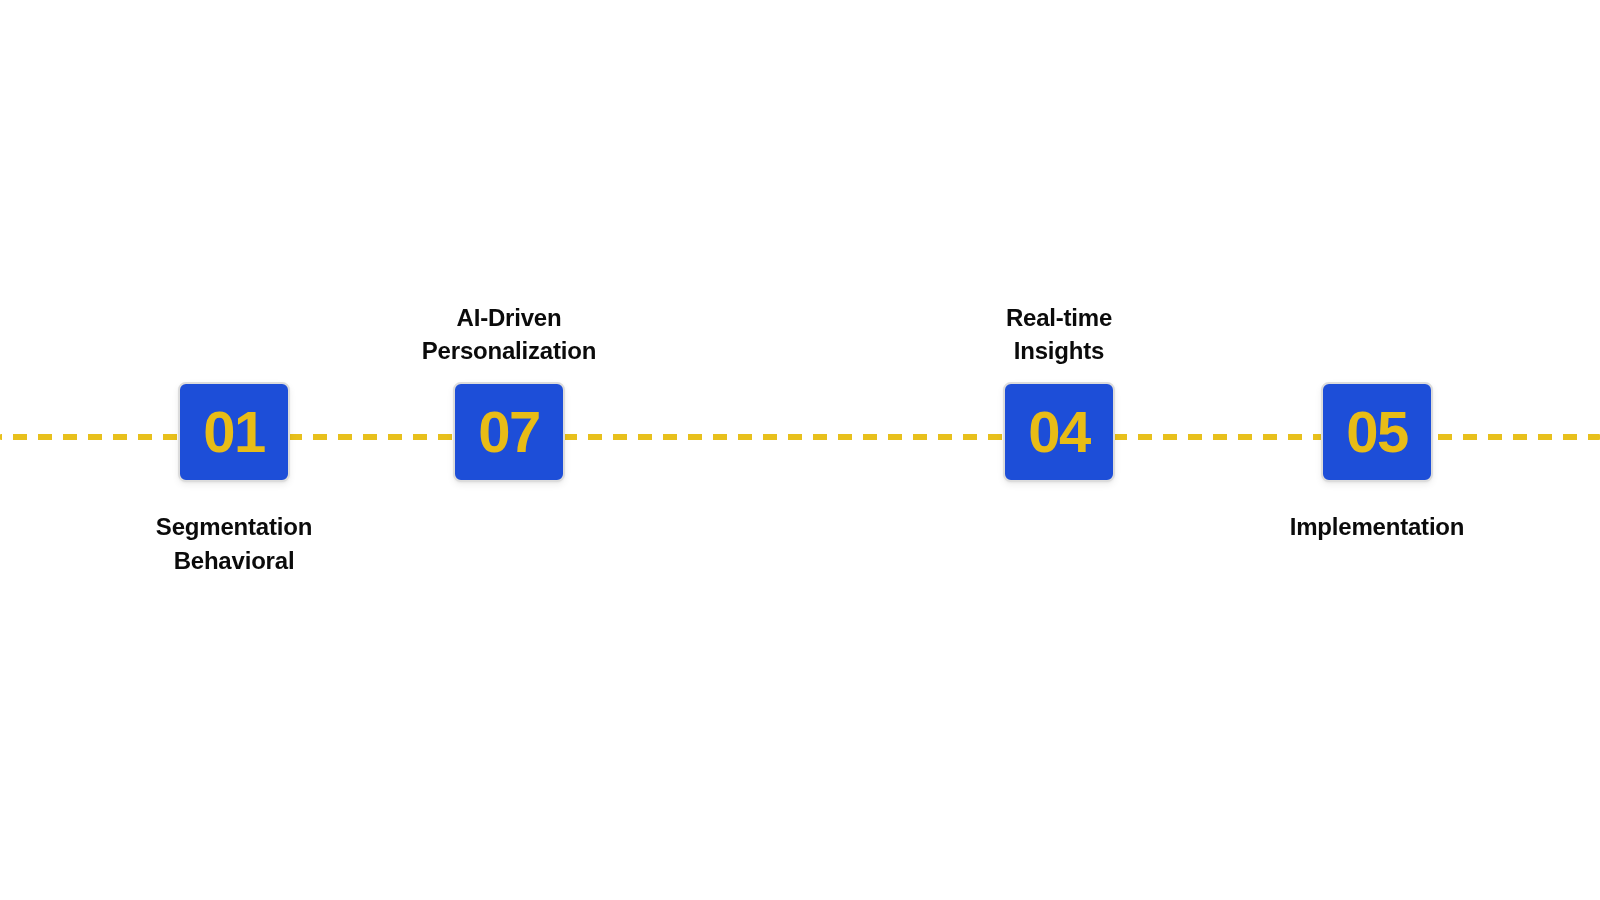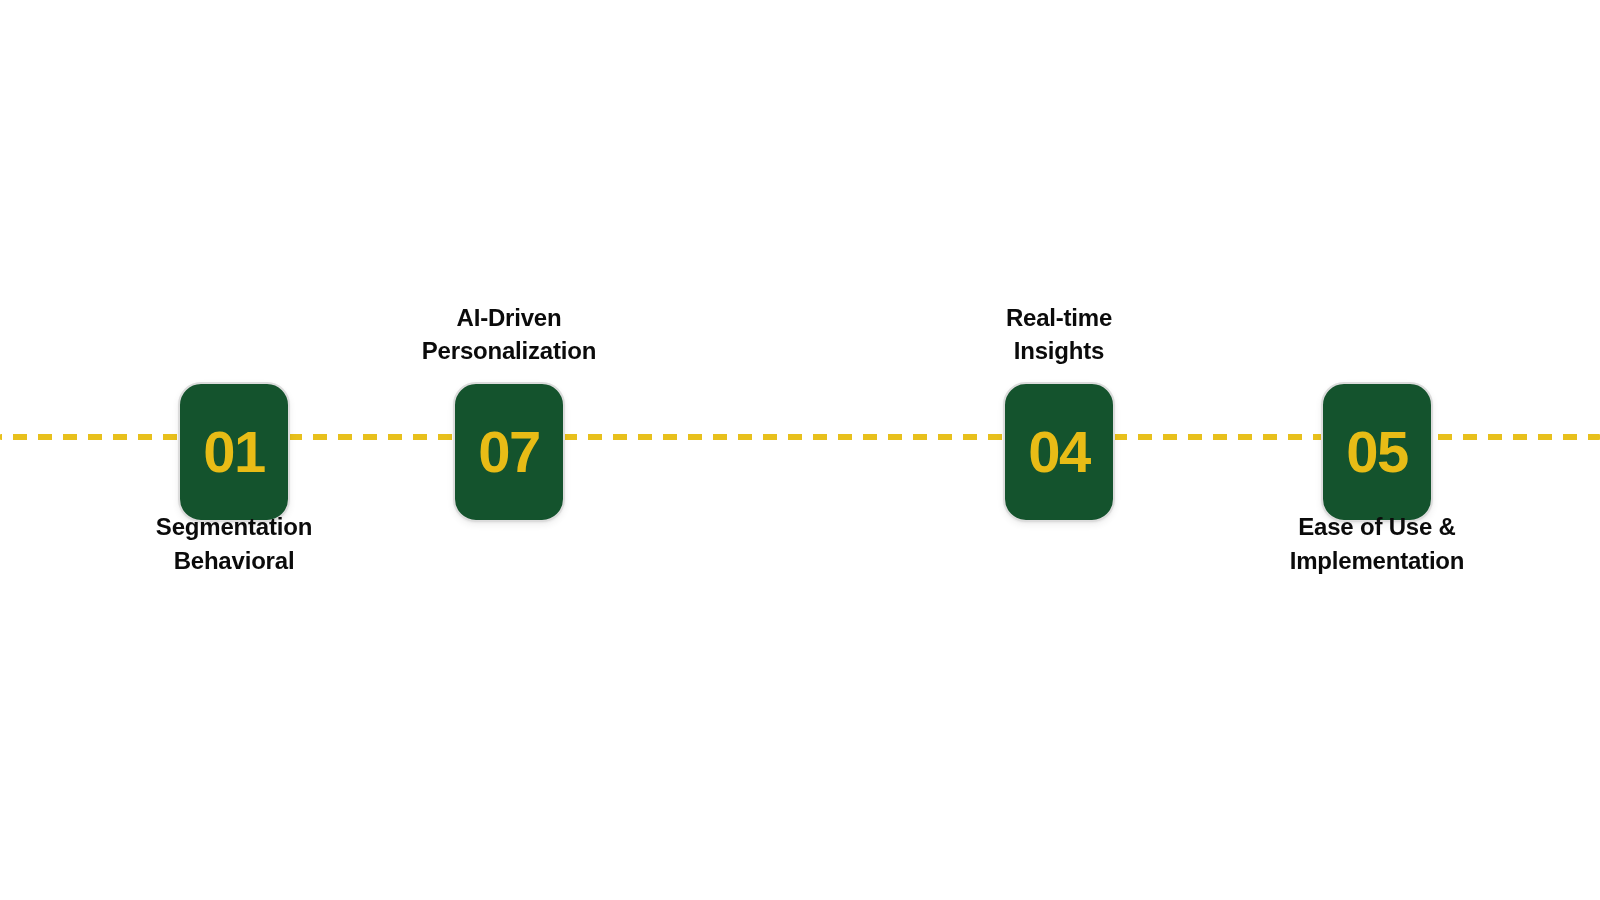--- a/index.html
+++ b/index.html
@@ -52,24 +52,24 @@
     top: 382px;
     width: 112px;
     height: 116px;
   }
 
   .node-card {
     position: absolute;
     left: 0;
     top: 0;
     width: 112px;
-    height: 140px;
-    background: #14532d;
+    height: 100px;
+    background: #1d4ed8;
     border: 2.5px solid #DCDCDC;
-    border-radius: 23px;
+    border-radius: 8px;
     box-shadow: 0 3px 7px rgba(0,0,0,0.065),
                 0 1px 2px rgba(0,0,0,0.05);
     display: flex;
     align-items: center;
     justify-content: center;
   }
 
   .node-number {
     font-size: 58px;
     font-weight: 700;
@@ -138,19 +138,18 @@
         <div>Real-time</div>
         <div>Insights</div>
       </div>
     </div>
 
     <div class="step" style="left:1277px;margin-left:44px;">
       <div class="node-card">
         <span class="node-number">05</span>
       </div>
       <div class="step-label below">
-        <div>Ease of Use &amp;</div>
         <div>Implementation</div>
       </div>
     </div>
 
   </div>
 </div>
 
 </body></html>

